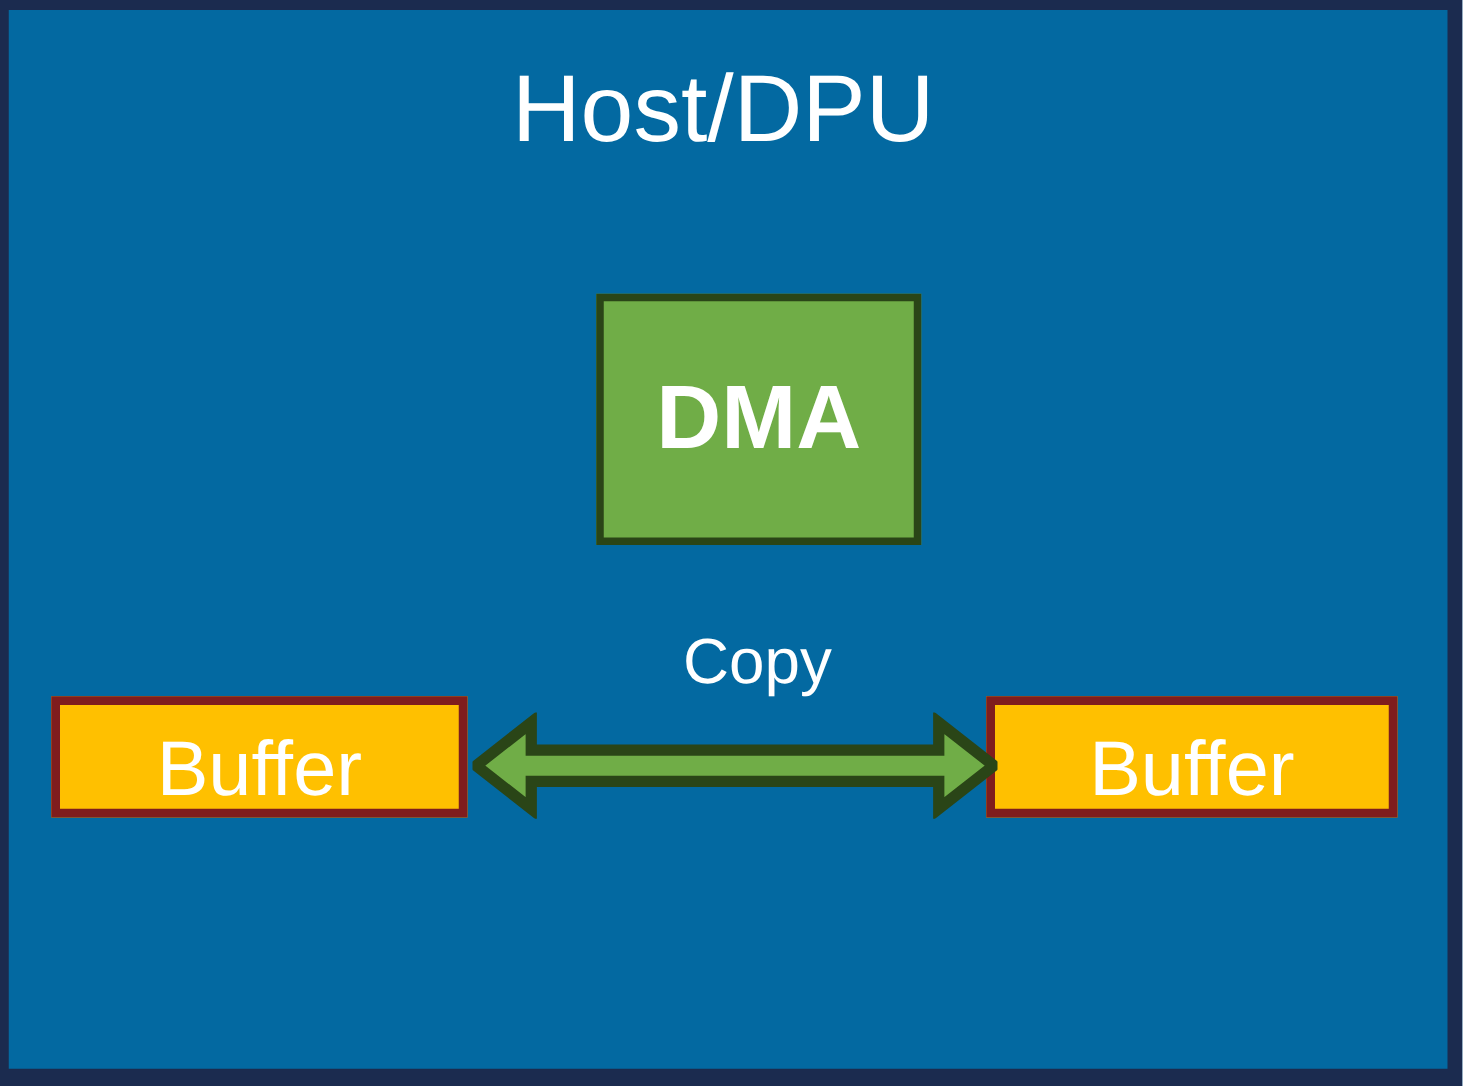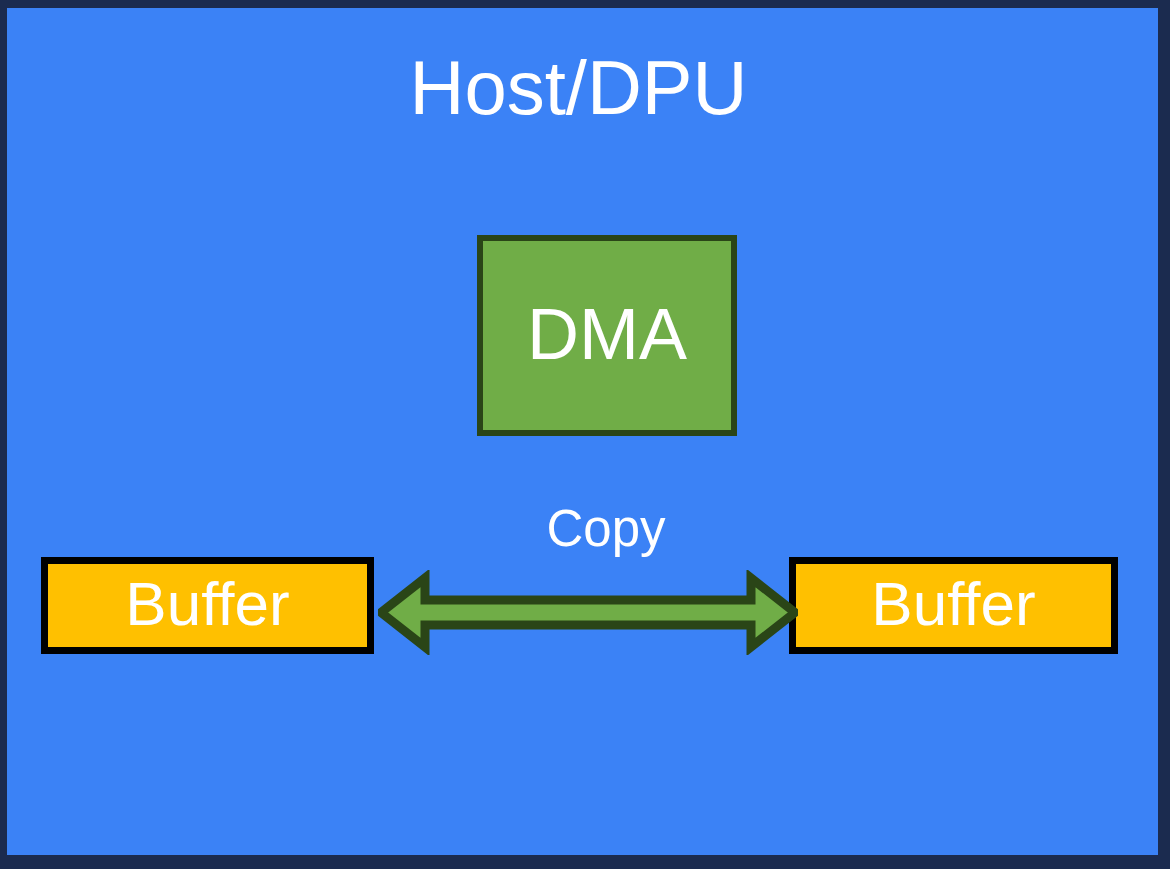--- a/index.html
+++ b/index.html
@@ -15,21 +15,21 @@
     overflow: hidden;
     font-family: "Liberation Sans", sans-serif;
   }
   
   #host-region {
     position: absolute;
     left: 7px;
     top: 8px;
     width: 1151px;
     height: 847px;
-    background: #3b82f6;
+    background: #0369a1;
   }
   
   #host-title {
     position: absolute;
     left: 0;
     top: 42px;
     width: 1151px;
     text-align: center;
     color: #ffffff;
     font-size: 76px;
@@ -51,43 +51,44 @@
     display: flex;
     align-items: center;
     justify-content: center;
   }
   #dma-label {
     color: #ffffff;
     font-size: 72px;
     line-height: 1;
     white-space: nowrap;
     margin-top: -4px;
+    font-weight: bold;
   }
   
   #copy-label {
     position: absolute;
     left: 399px;
     top: 495px;
     width: 400px;
     text-align: center;
     color: #ffffff;
     font-size: 51px;
     line-height: 1;
     white-space: nowrap;
   }
   
   .buffer-box {
     position: absolute;
     top: 549px;
     height: 83px;
     background: #ffc000;
-    border: 7px solid #000000;
+    border: 7px solid #7f1d1d;
     box-sizing: content-box;
     display: flex;
-    align-items: center;
+    align-items: flex-end;
     justify-content: center;
   }
   #buffer-left {
     left: 34px;
     width: 319px;
   }
   #buffer-right {
     left: 782px;
     width: 315px;
   }

